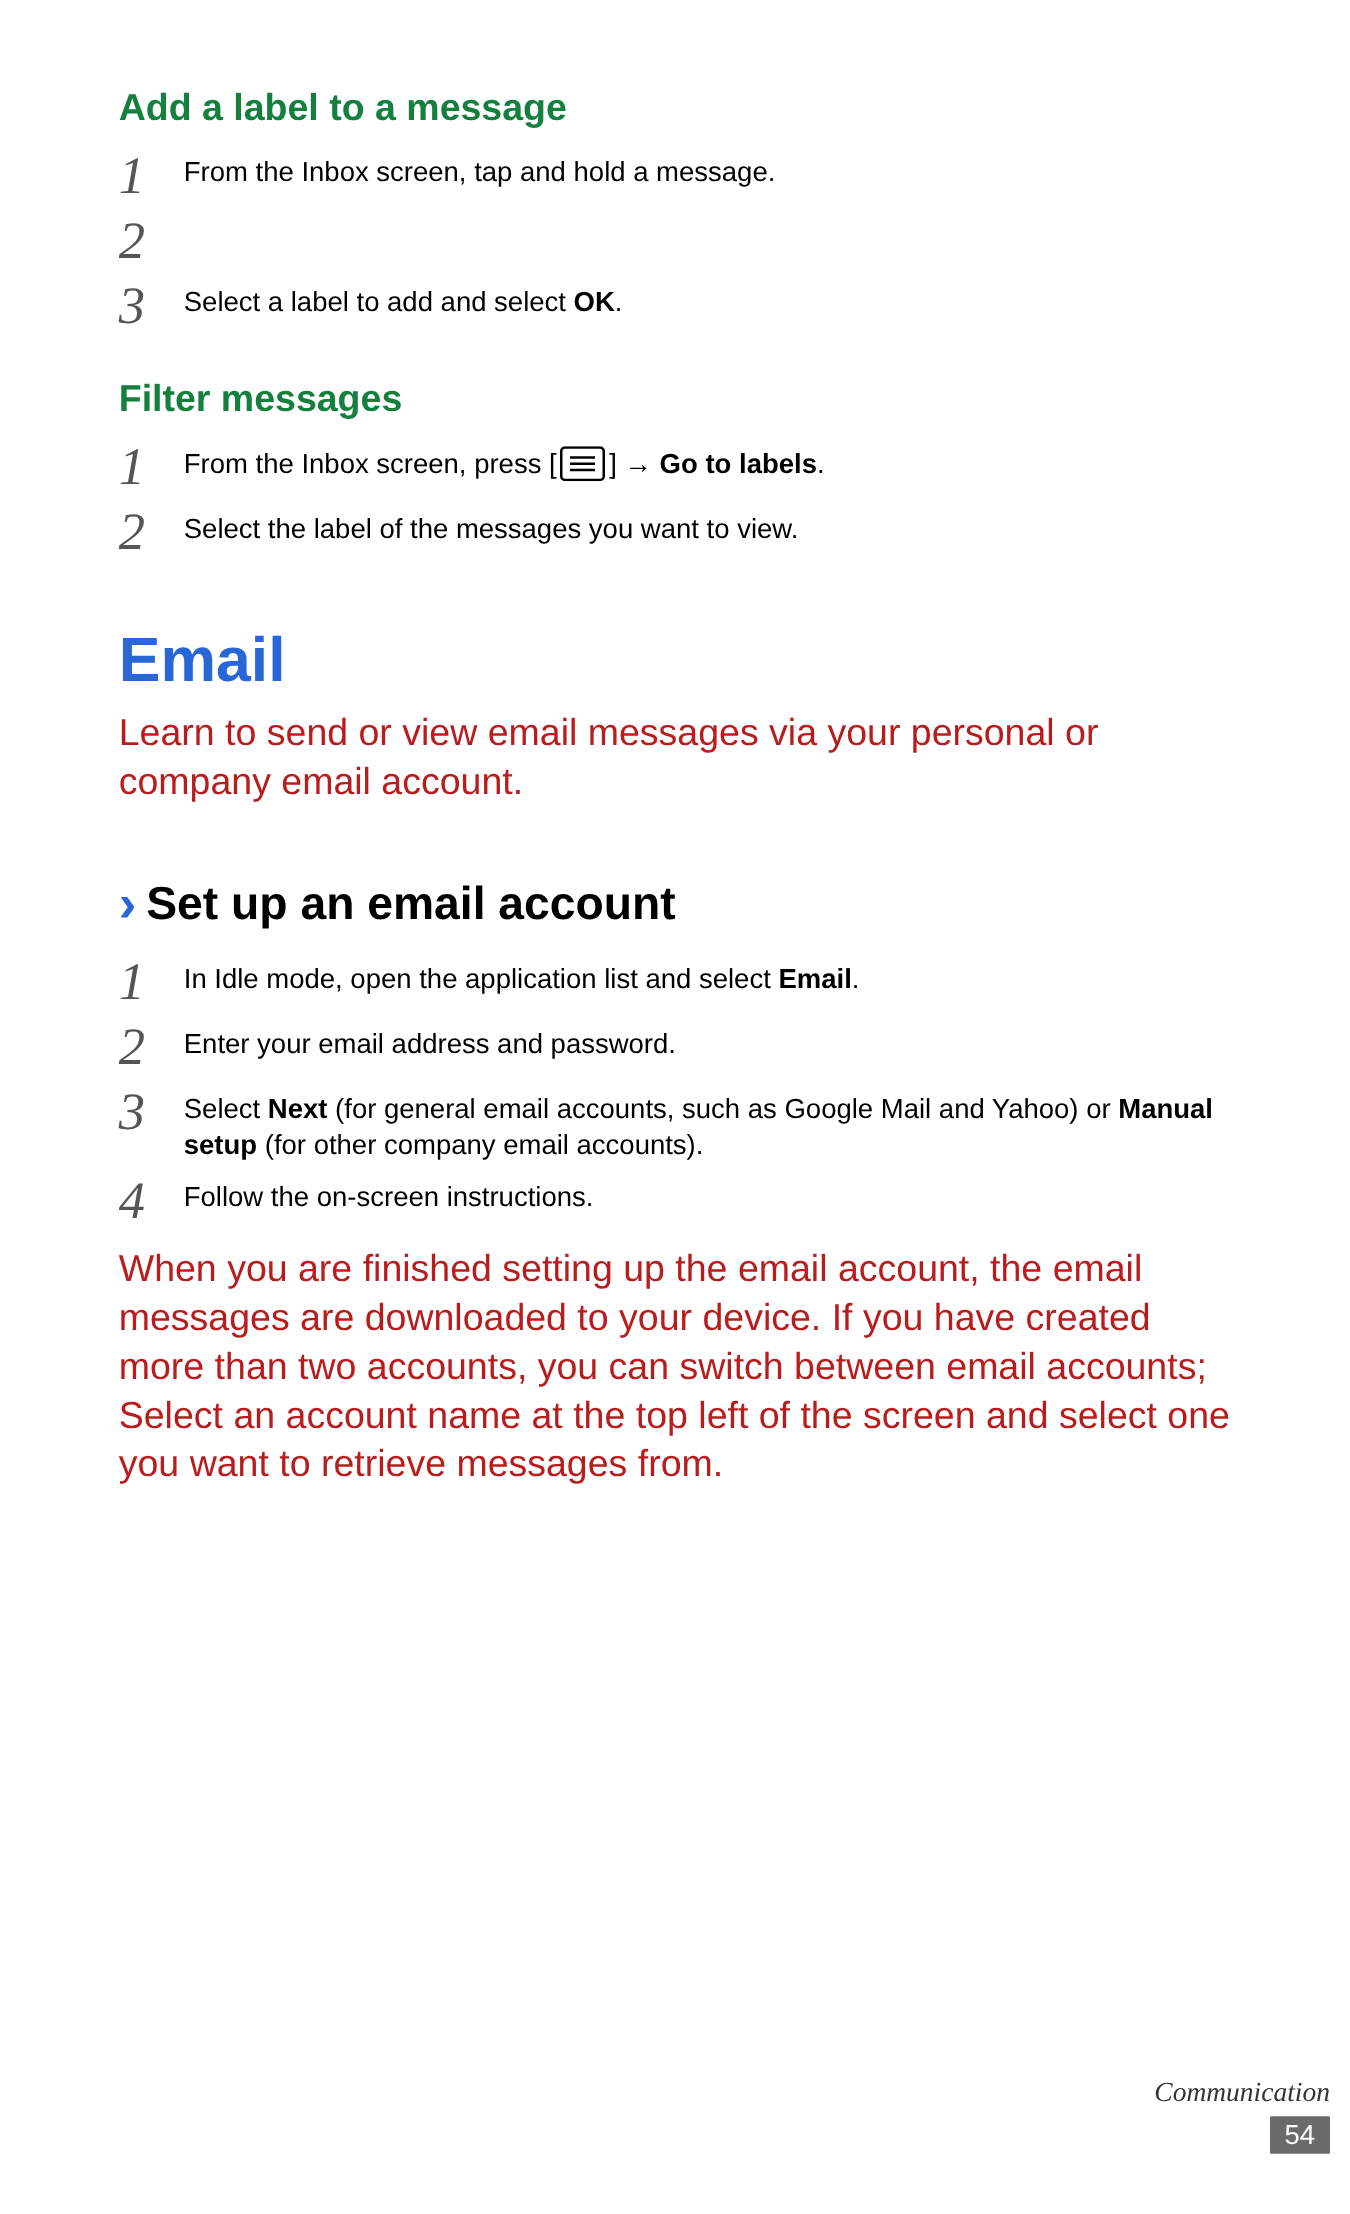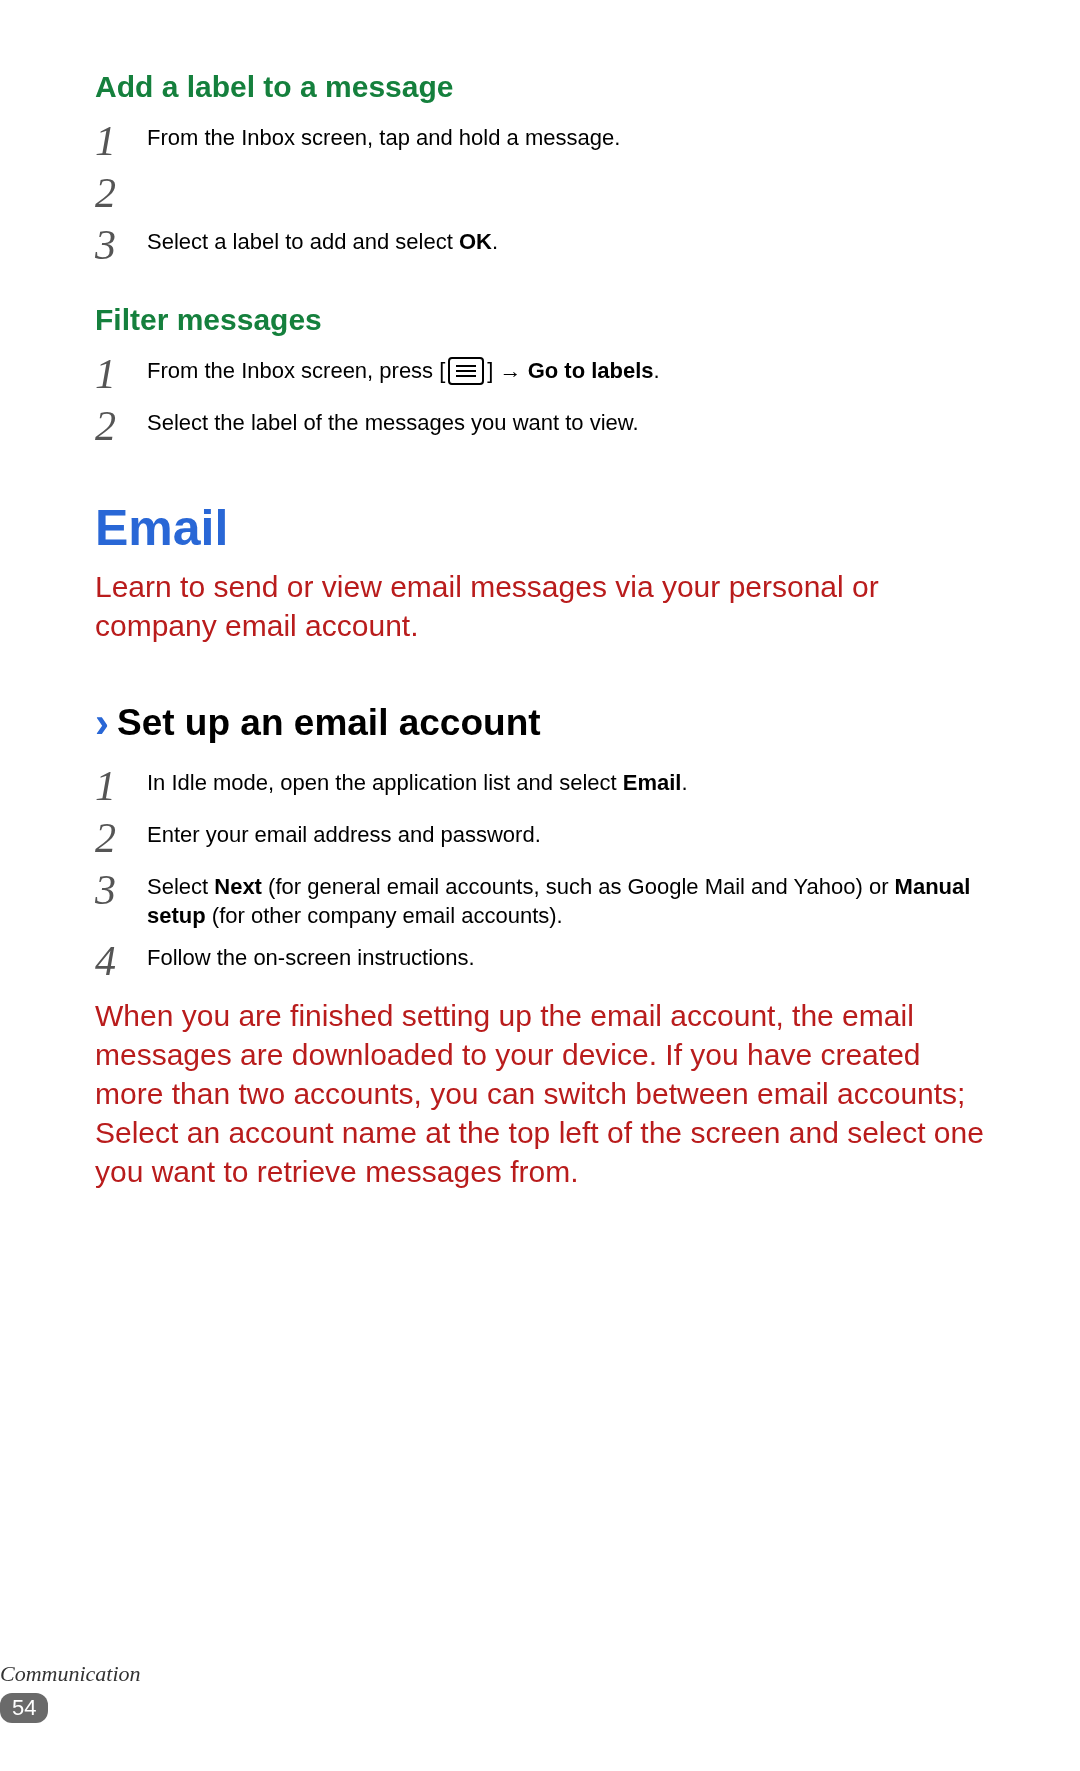--- a/index.html
+++ b/index.html
@@ -78,37 +78,37 @@
       margin: 0 3px;
     }
     .menu-icon svg {
       vertical-align: -6px;
     }
     .footer {
       position: absolute;
       bottom: 48px;
       left: 0;
       right: 16px;
-      text-align: left;
+      text-align: right;
     }
     .footer-label {
       font-style: italic;
       font-size: 22px;
       color: #333;
       margin-bottom: 6px;
       font-family: Georgia, "Times New Roman", serif;
     }
     .page-badge {
       display: inline-block;
       background: #6a6a6a;
       color: #fff;
       font-size: 22px;
       font-weight: 400;
       padding: 2px 12px;
-      border-radius: 12px;
+      border-radius: 1px;
     }
     .gap-top {
       margin-top: 37px;
     }
   </style>
 </head>
 <body>
 
 <div class="page">
   <div class="heading-bold">Add a label to a message</div>

